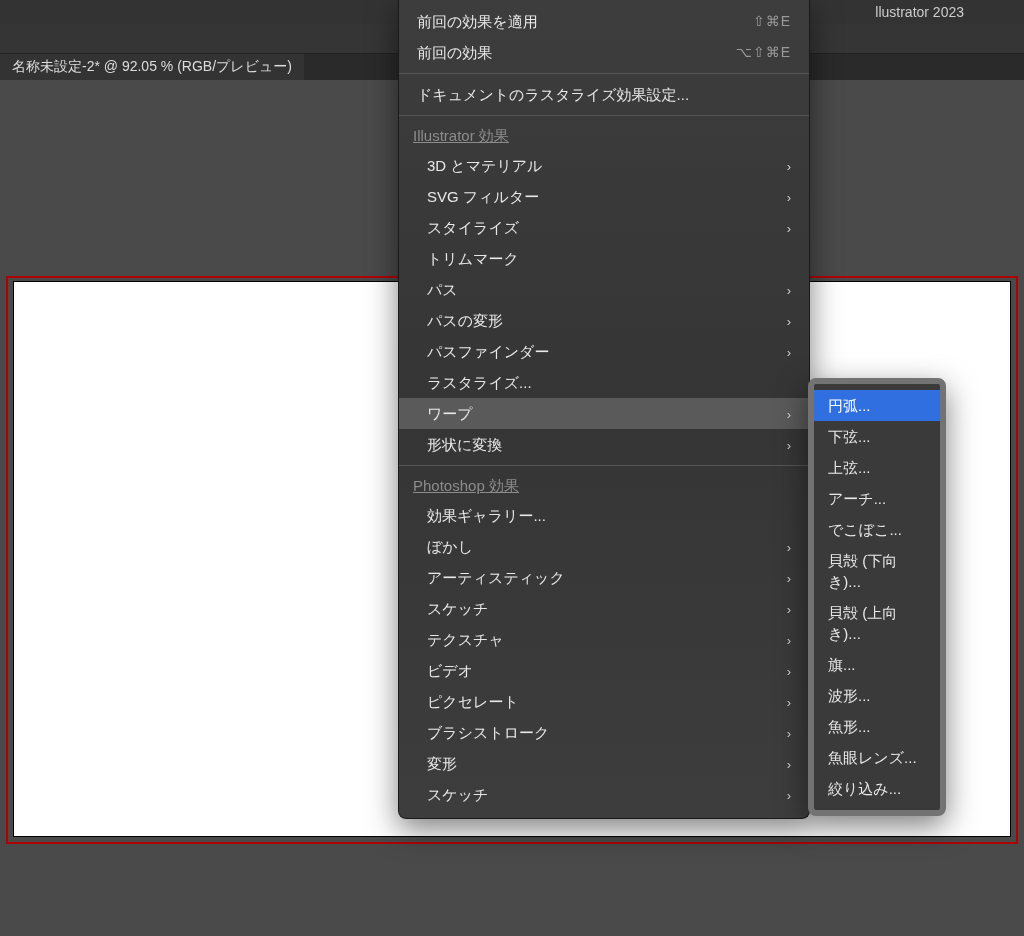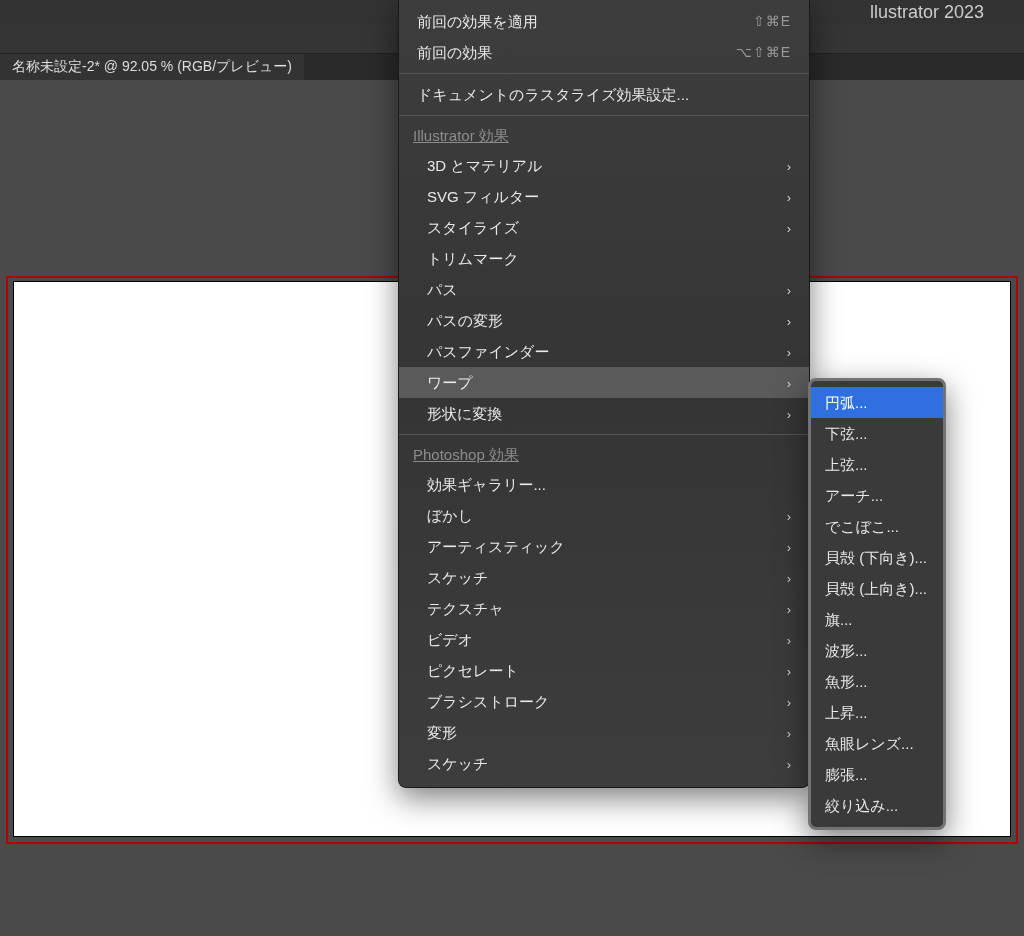--- a/index.html
+++ b/index.html
@@ -12,22 +12,22 @@
     color: #d0d0d0;
     overflow: hidden;
     position: relative;
   }
   .titlebar {
     height: 24px;
     background: #333;
     display: flex;
     align-items: center;
     justify-content: flex-end;
-    padding-right: 40px;
-    font-size: 18px;
+    padding-right: 60px;
+    font-size: 14px;
     color: #ccc;
   }
   .toolbar-strip {
     height: 30px;
     background: #353535;
     border-bottom: 1px solid #222;
   }
   .tab-bar {
     height: 26px;
     background: #2a2a2a;
@@ -118,21 +118,21 @@
     color: #cfcfcf;
     font-size: 13px;
   }
   
   .submenu {
     position: absolute;
     top: 378px;
     left: 808px;
     width: 138px;
     background: #3a3a3a;
-    border: 3px solid #737373;
+    border: 6px solid #737373;
     border-radius: 8px;
     box-shadow: 0 10px 30px rgba(0,0,0,0.5);
     padding: 6px 0;
   }
   .submenu .menu-item {
     padding: 5px 14px;
     font-size: 15px;
   }
   .submenu .menu-item.selected {
     background: #2f6fe0;
@@ -191,20 +191,23 @@
         <span>パス</span>
         <span class="chev">›</span>
       </div>
       <div class="menu-item sub">
         <span>パスの変形</span>
         <span class="chev">›</span>
       </div>
       <div class="menu-item sub">
         <span>パスファインダー</span>
         <span class="chev">›</span>
+      </div>
+      <div class="menu-item sub">
+        <span>ラスタライズ...</span>
       </div>
       <div class="menu-item sub highlight">
         <span>ワープ</span>
         <span class="chev">›</span>
       </div>
       <div class="menu-item sub">
         <span>形状に変換</span>
         <span class="chev">›</span>
       </div>
     </div>
@@ -258,18 +261,16 @@
       <div class="menu-item selected">円弧...</div>
       <div class="menu-item">下弦...</div>
       <div class="menu-item">上弦...</div>
       <div class="menu-item">アーチ...</div>
       <div class="menu-item">でこぼこ...</div>
       <div class="menu-item">貝殻 (下向き)...</div>
       <div class="menu-item">貝殻 (上向き)...</div>
       <div class="menu-item">旗...</div>
       <div class="menu-item">波形...</div>
       <div class="menu-item">魚形...</div>
-      <div class="menu-item">上昇...</div>
       <div class="menu-item">魚眼レンズ...</div>
-      <div class="menu-item">膨張...</div>
       <div class="menu-item">絞り込み...</div>
     </div>
 </div>
 
 </body></html>

